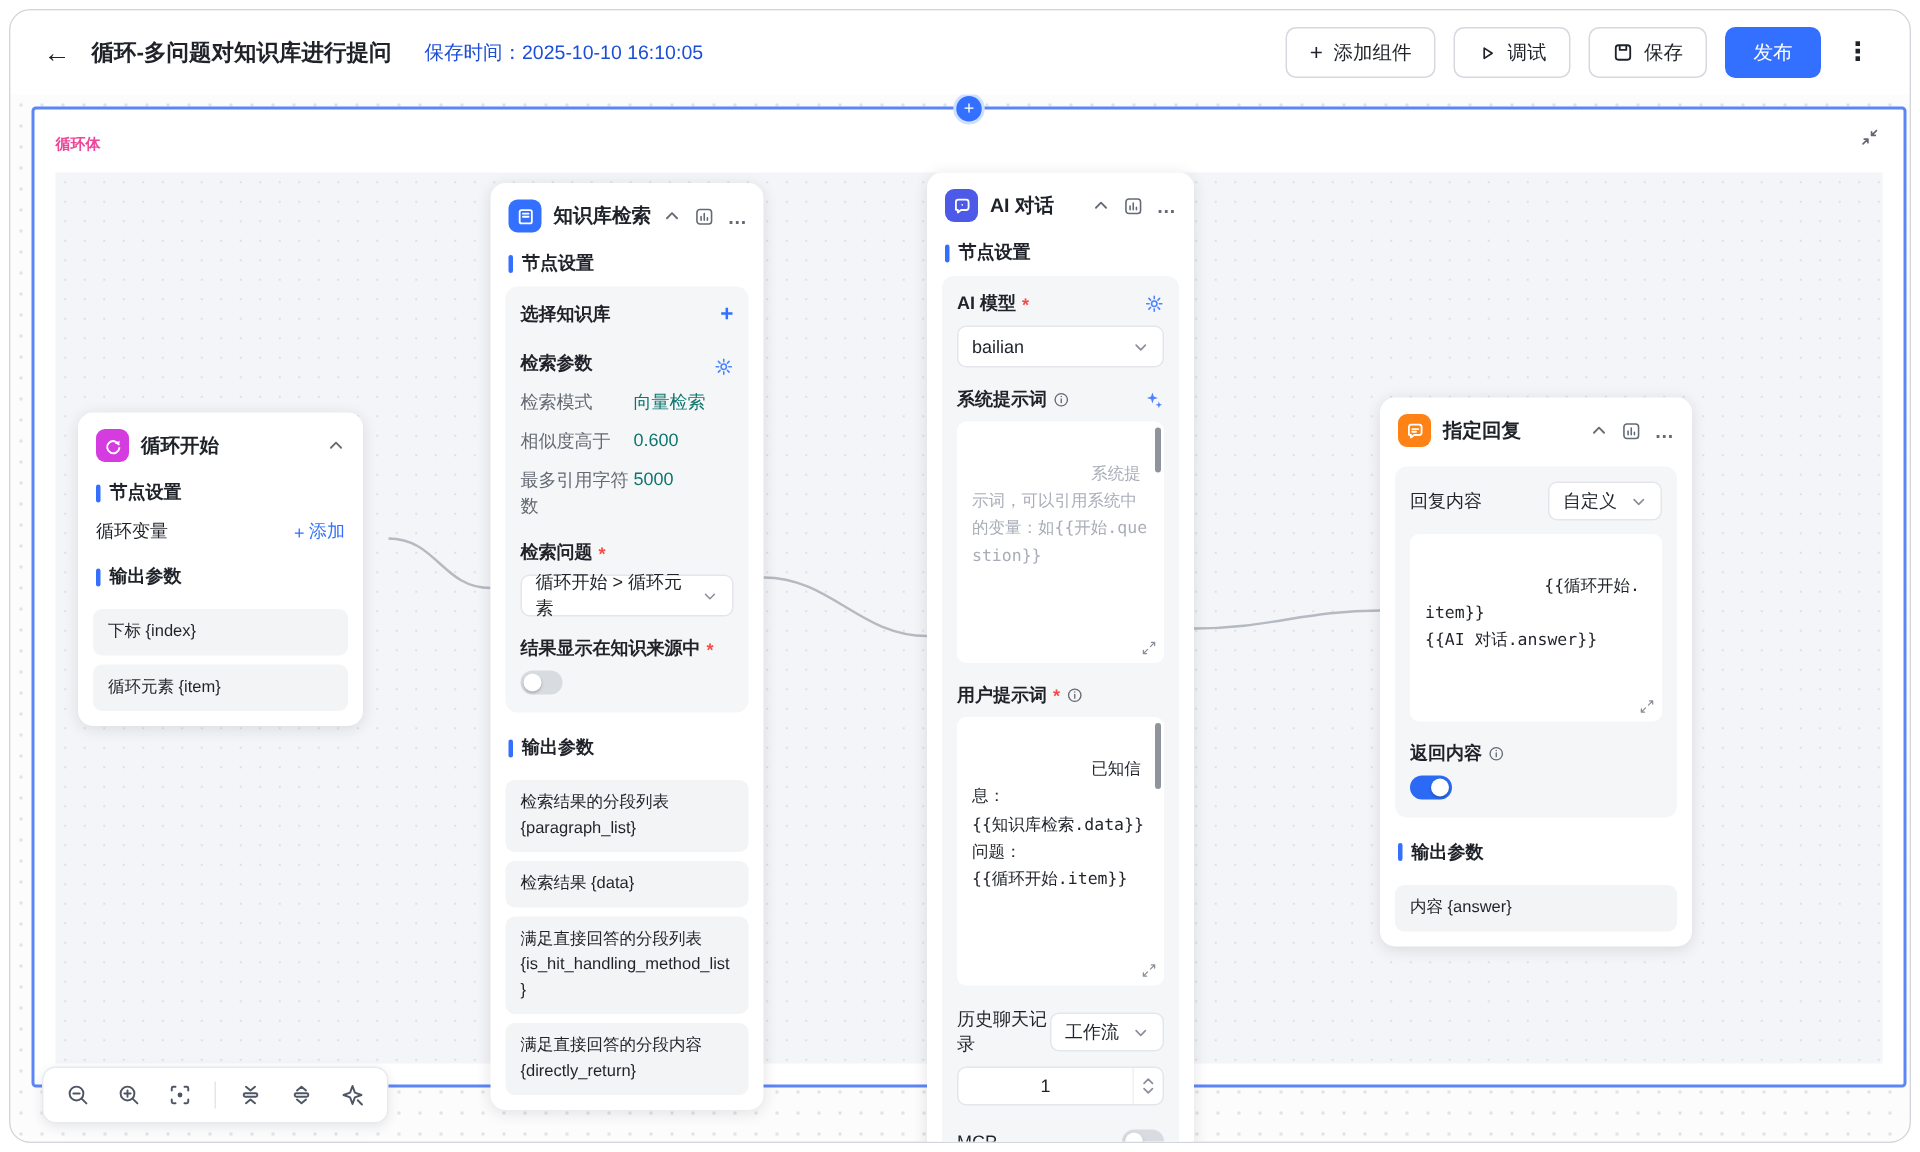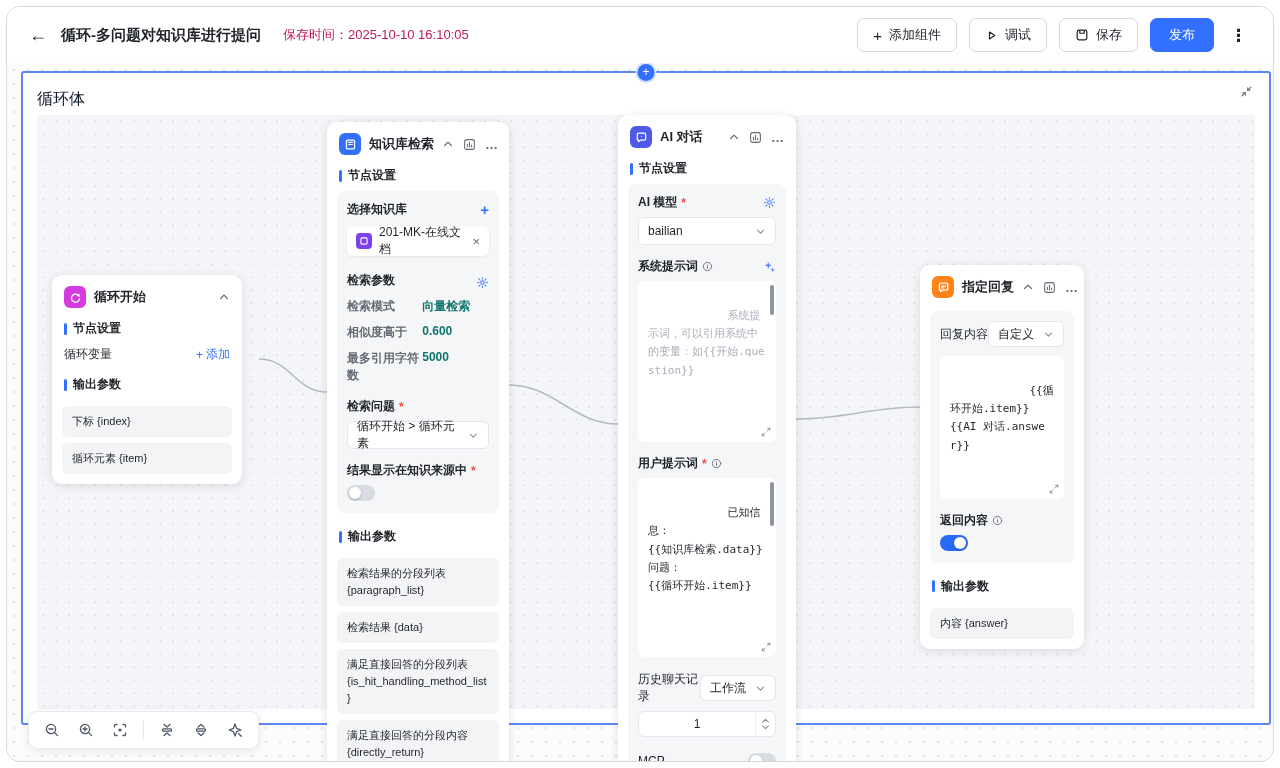--- a/index.html
+++ b/index.html
@@ -3,35 +3,35 @@
 <meta charset="utf-8">
 <style>
   * { box-sizing: border-box; margin: 0; padding: 0; }
   html,body { width:1280px; height:768px; font-family:"Liberation Sans","DejaVu Sans",sans-serif; background:#fff; }
   .frame { position:absolute; inset:6px; border:1px solid #d3d6dc; border-radius:14px; background:#fff; overflow:hidden; }
 
   
   .topbar { height:56px; display:flex; align-items:center; padding:0 22px; gap:12px; background:#fff; position:relative; z-index:30; }
   .back { font-size:18px; color:#1f2329; cursor:pointer; margin-right:2px; }
   .doc-title { font-size:15px; font-weight:700; color:#1f2329; }
-  .save-time { font-size:13px; color:#be185d; margin-left:10px; }
+  .save-time { font-size:13px; color:#1d4ed8; margin-left:10px; }
   .topbar-right { margin-left:auto; display:flex; align-items:center; gap:12px; }
   .btn { height:34px; padding:0 15px; border:1px solid #d5d8de; border-radius:7px; background:#fff; font-size:13px; color:#1f2329; display:flex; align-items:center; gap:7px; cursor:pointer; white-space:nowrap; }
   .btn .plus-glyph { font-size:15px; color:#1f2329; }
   .btn.primary { background:#3370ff; color:#fff; border:1px solid #3370ff; padding:12px 18px; font-weight:500; }
   .kebab { font-size:17px; color:#1f2329; letter-spacing:0; padding:0 4px; cursor:pointer; font-weight:700; }
 
   
   .canvas { position:absolute; top:56px; left:0; right:0; bottom:0;
     background-color:#fcfcfd;
     background-image:radial-gradient(circle,#dfe2e8 1px,transparent 1px);
     background-size:14px 14px; }
 
   .loop { position:absolute; left:14px; top:8px; width:1250px; height:654px; border:2px solid #5c85f7; border-radius:3px; background:#fff; }
-  .loop-label { position:absolute; top:16px; left:14px; font-size:16px; font-weight:400; color:#0f172a; }
+  .loop-label { position:absolute; top:16px; left:14px; font-size:10px; font-weight:700; color:#ec4899; }
   .loop-panel { position:absolute; left:14px; right:14px; top:42px; bottom:14px;
     background-color:#f4f5f8;
     background-image:radial-gradient(circle,#dcdfe6 1px,transparent 1px);
     background-size:13px 13px; }
   .loop-add { position:absolute; left:50%; top:-9px; transform:translateX(-50%); width:17px; height:17px; border-radius:50%;
     background:#3370ff; color:#fff; font-size:12px; line-height:16px; text-align:center; box-shadow:0 0 0 2px #cfe0ff; cursor:pointer; }
   .loop-collapse { position:absolute; right:16px; top:12px; color:#646a73; cursor:pointer; }
 
   .edges { position:absolute; inset:0; pointer-events:none; }
 
@@ -57,21 +57,21 @@
   .link { color:#3370ff; cursor:pointer; font-size:12px; display:flex; align-items:center; gap:3px; }
 
   .field-label { font-size:12px; color:#1f2329; margin:9px 0 6px; display:flex; align-items:center; gap:4px;font-weight:bold; }
   .field-label:first-child { margin-top:0; }
   .req { color:#f54a45; }
   .flex-spacer { flex:1; }
 
   .select { background:#fff; border:1px solid #e5e6eb; border-radius:6px; height:28px; display:flex; align-items:center; justify-content:space-between; padding:0 9px; font-size:12px; color:#1f2329; cursor:pointer; gap:6px; }
   .select.small { height:26px; width:76px; flex:none; }
 
-  .kv { display:flex; margin:9px 0; font-size:12px;font-weight:bold; }
+  .kv { display:flex; margin:9px 0; font-size:12px; }
   .kv .k { width:53%; color:#646a73; }
   .kv .v { color:#0f766e; }
 
   .tag { background:#fff; border-radius:6px; height:30px; display:flex; align-items:center; gap:7px; padding:0 9px; box-shadow:0 1px 3px rgba(31,35,41,.08); margin-top:8px; }
   .tag-icon { width:16px; height:16px; border-radius:4px; background:#7d3ff0; flex:none; display:flex; align-items:center; justify-content:center; }
   .tag .close { margin-left:auto; color:#646a73; font-size:13px; cursor:pointer; }
 
   .toggle { width:28px; height:16px; border-radius:9px; background:#d8dbe0; position:relative; flex:none; cursor:pointer; }
   .toggle::after { content:""; position:absolute; width:12px; height:12px; background:#fff; border-radius:50%; top:2px; left:2px; box-shadow:0 1px 2px rgba(0,0,0,.25); transition:left .1s; }
   .toggle.on { background:#2a6af5; }
@@ -208,29 +208,20 @@
           <span class="dots">…</span>
         </span>
       </div>
       <div class="section">节点设置</div>
       <div class="node-body">
         <div class="panel">
           <div class="field-label">
             <span>选择知识库</span>
             <span class="flex-spacer"></span>
             <span class="link" style="font-size:15px;">+</span>
-          </div>
-          <div class="tag">
-            <span class="tag-icon">
-                <svg width="10" height="10" viewBox="0 0 16 16" fill="none" stroke="#fff" stroke-width="1.8" stroke-linecap="round">
-                  <rect x="3" y="3" width="10" height="10" rx="2"></rect>
-                </svg>
-              </span>
-            <span>201-MK-在线文档</span>
-            <span class="close">×</span>
           </div>
           <div class="field-label" style="margin-top:16px;align-items:flex-end;">
             <span>检索参数</span>
             <span class="flex-spacer"></span>
             <span>
                 <svg width="13" height="13" viewBox="0 0 16 16" fill="none" stroke="#4e83fd" stroke-width="1.3" stroke-linecap="round">
                   <circle cx="8" cy="8" r="2.2"></circle>
                   <path d="M8 1.8 v2 M8 12.2 v2 M1.8 8 h2 M12.2 8 h2 M3.6 3.6 l1.4 1.4 M11 11 l1.4 1.4 M12.4 3.6 L11 5 M5 11 l-1.4 1.4"></path>
                 </svg>
               </span>
@@ -387,21 +378,21 @@
           <div class="toggle-row" style="margin-top:16px;">
             <span>MCP</span>
             <div class="toggle"></div>
           </div>
 
         </div>
       </div>
 
     </div>
 
-    <div class="node" style="left:913px; top:202px; width:164px;">
+    <div class="node" style="left:913px; top:202px; width:208px;">
       <div class="node-header">
         <div class="node-icon orange">
           <svg width="13" height="13" viewBox="0 0 16 16" fill="none" stroke="#fff" stroke-width="1.5" stroke-linecap="round" stroke-linejoin="round">
               <path d="M2.8 4.5 a2 2 0 0 1 2-2 h6.4 a2 2 0 0 1 2 2 v4.6 a2 2 0 0 1 -2 2 H7 l-2.6 2 v-2 h-.6 a2 2 0 0 1 -1-.3 z"></path>
               <path d="M5.5 6.2 h5 M5.5 8.4 h3.2"></path>
             </svg>
         </div>
         <span class="node-title">指定回复</span>
         <span class="hdr-icons">
           <span>

